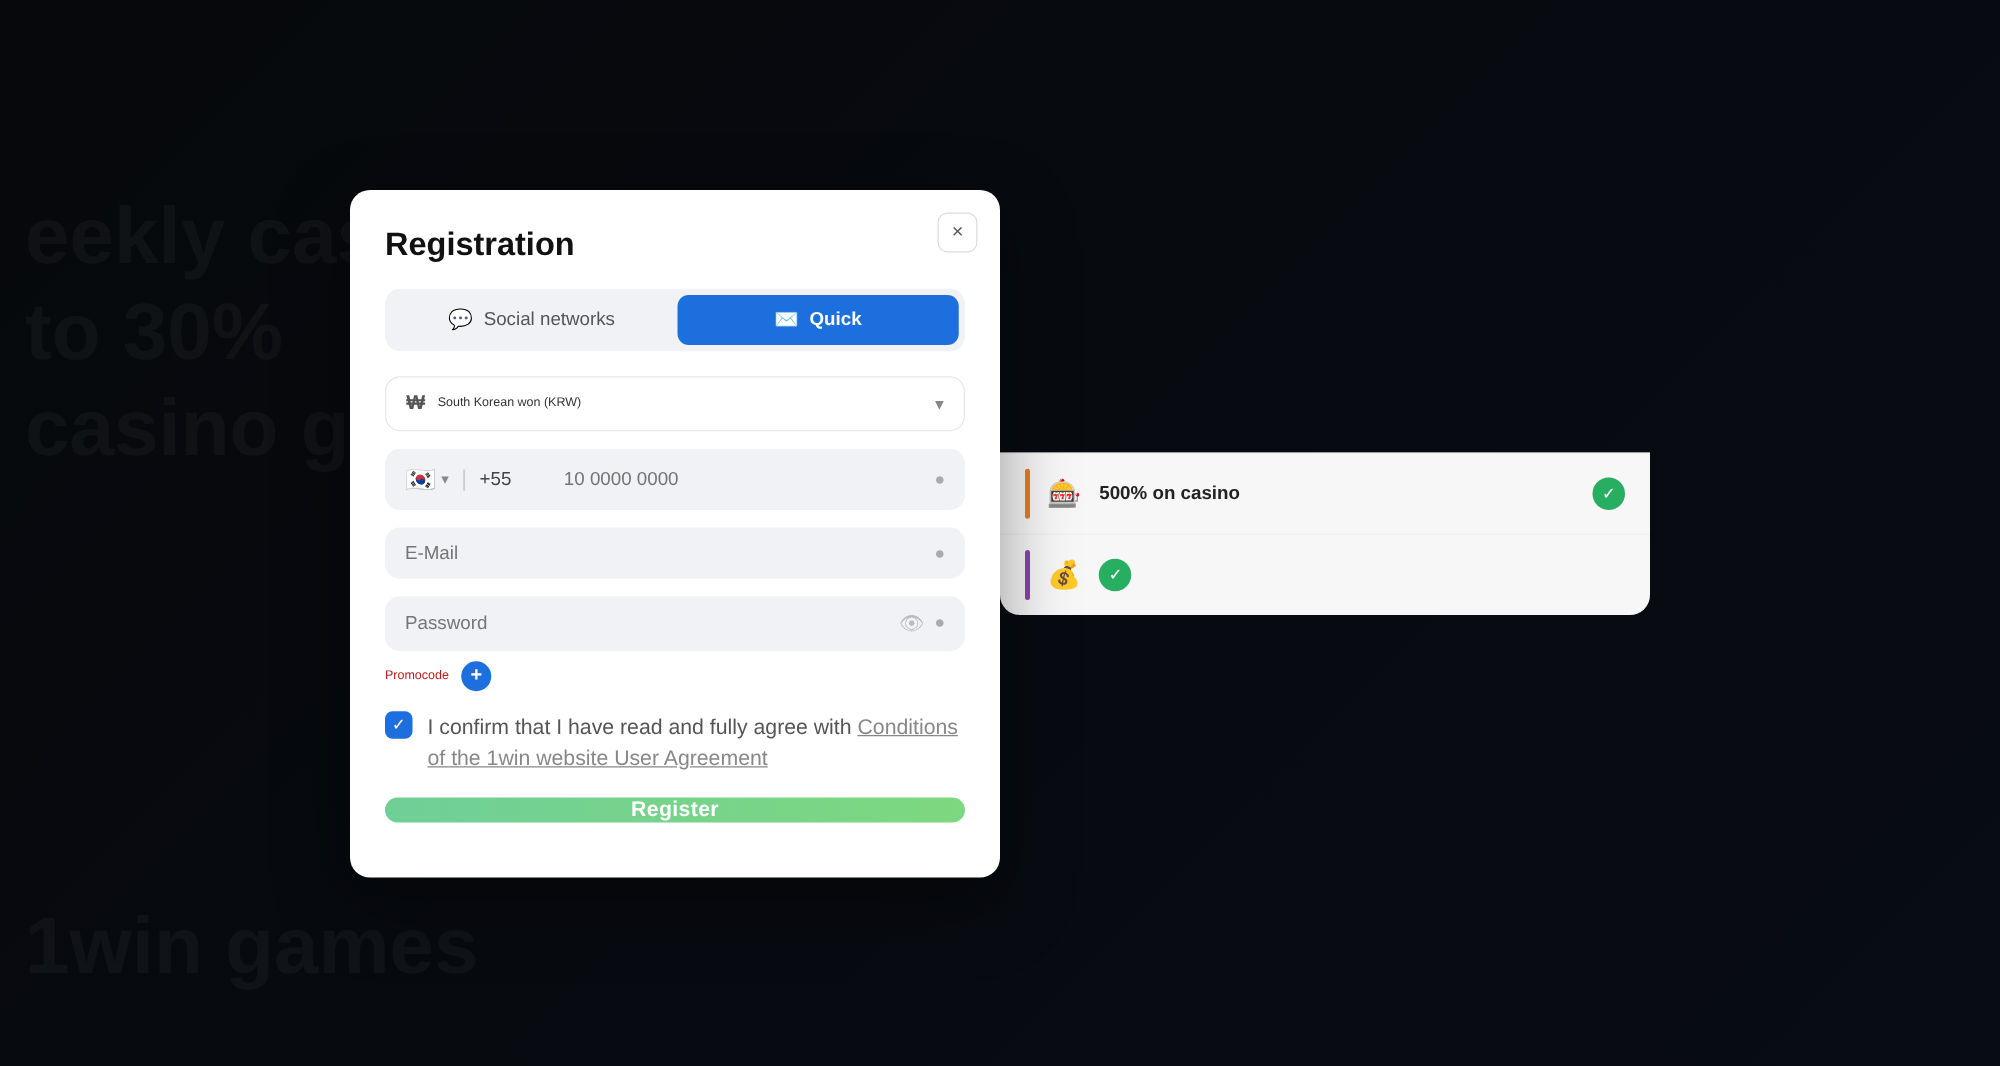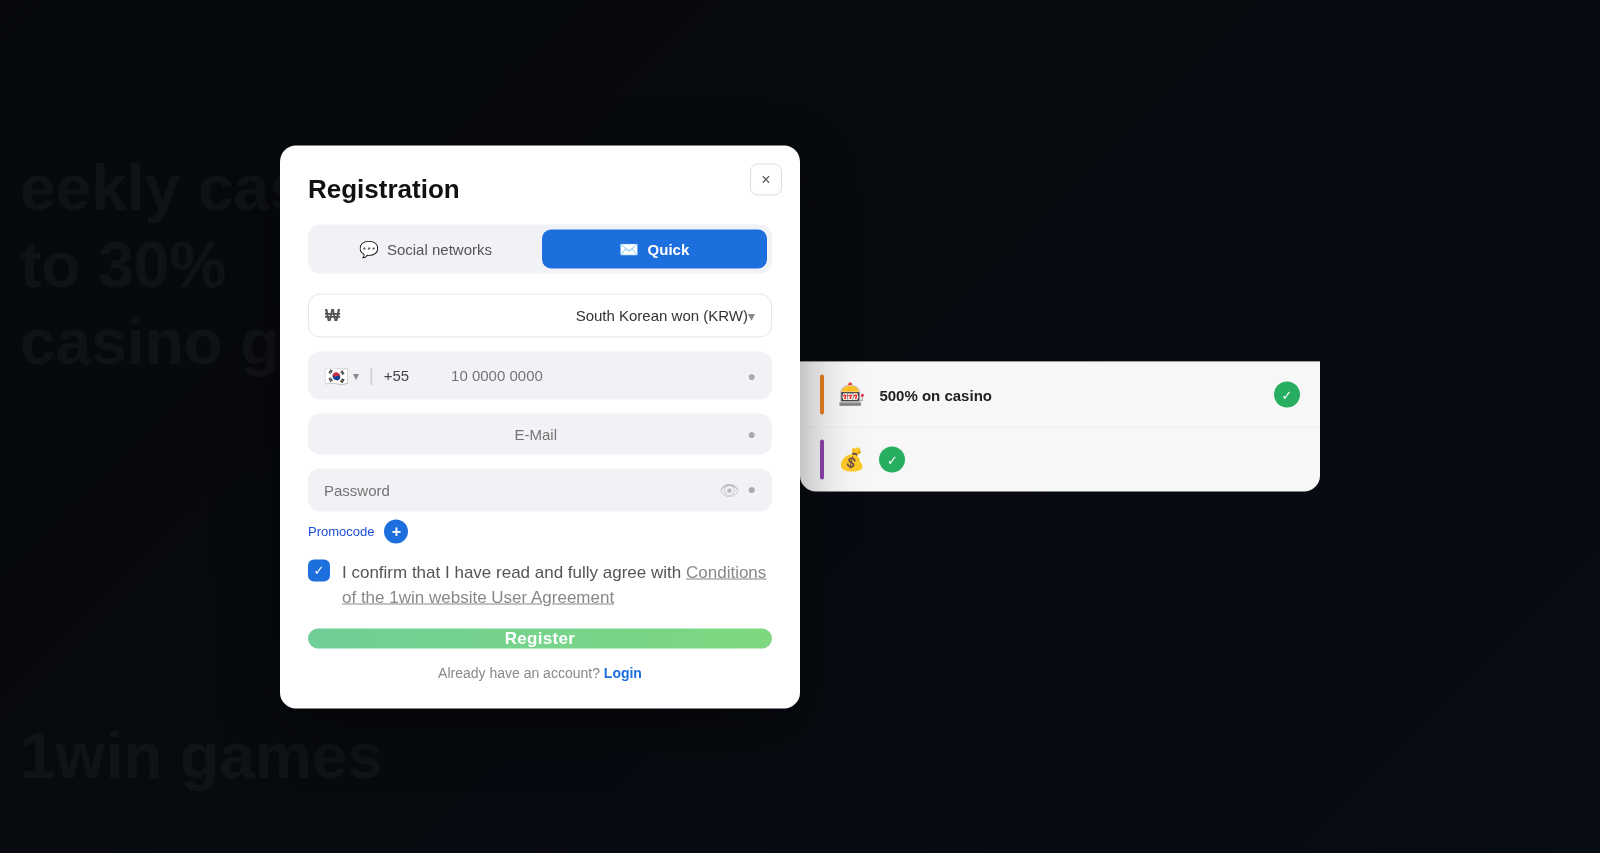--- a/index.html
+++ b/index.html
@@ -143,22 +143,21 @@
     .currency-symbol {
       color: #555;
       font-size: 16px;
       font-weight: 600;
       margin-right: 10px;
     }
 
     .currency-text {
       flex: 1;
       color: #333;
-      font-size: 15px;
-      text-align: right;
+      font-size: 10px;
     }
 
     .chevron {
       color: #888;
       font-size: 14px;
     }
 
     
     .phone-input {
       display: flex;
@@ -224,21 +223,20 @@
       margin-bottom: 14px;
     }
 
     .email-field {
       flex: 1;
       border: none;
       background: transparent;
       font-size: 15px;
       color: #aaa;
       outline: none;
-      text-align: center;
     }
 
     
     .password-input {
       display: flex;
       background: #f0f2f5;
       border-radius: 12px;
       padding: 12px 16px;
       margin-bottom: 8px;
     }
@@ -260,22 +258,22 @@
 
     
     .promocode-row {
       display: flex;
       align-items: center;
       gap: 10px;
       margin-bottom: 16px;
     }
 
     .promocode-label {
-      font-size: 13px;
-      color: #1d4ed8;
+      font-size: 10px;
+      color: #b91c1c;
       font-weight: 500;
     }
 
     .promocode-btn {
       width: 24px;
       height: 24px;
       background: #1d6fde;
       border-radius: 50%;
       border: none;
       cursor: pointer;
@@ -474,25 +472,20 @@
         <span>I confirm that I have read and fully agree with</span>
         <span> </span>
         <a class="agreement-link">Conditions of the 1win website User Agreement</a>
       </div>
     </div>
 
     
     <button class="register-btn">Register</button>
 
     
-    <div class="login-row">
-      <span>Already have an account?</span>
-      <span> </span>
-      <a class="login-link">Login</a>
-    </div>
   </div>
 
   <div class="promo-bar">
     <div class="promo-item">
       <div class="promo-accent" style="background:#e67e22;"></div>
       <span class="promo-icon">🎰</span>
       <span class="promo-text">500% on casino</span>
       <div class="promo-check">✓</div>
     </div>
     <div class="promo-item">

